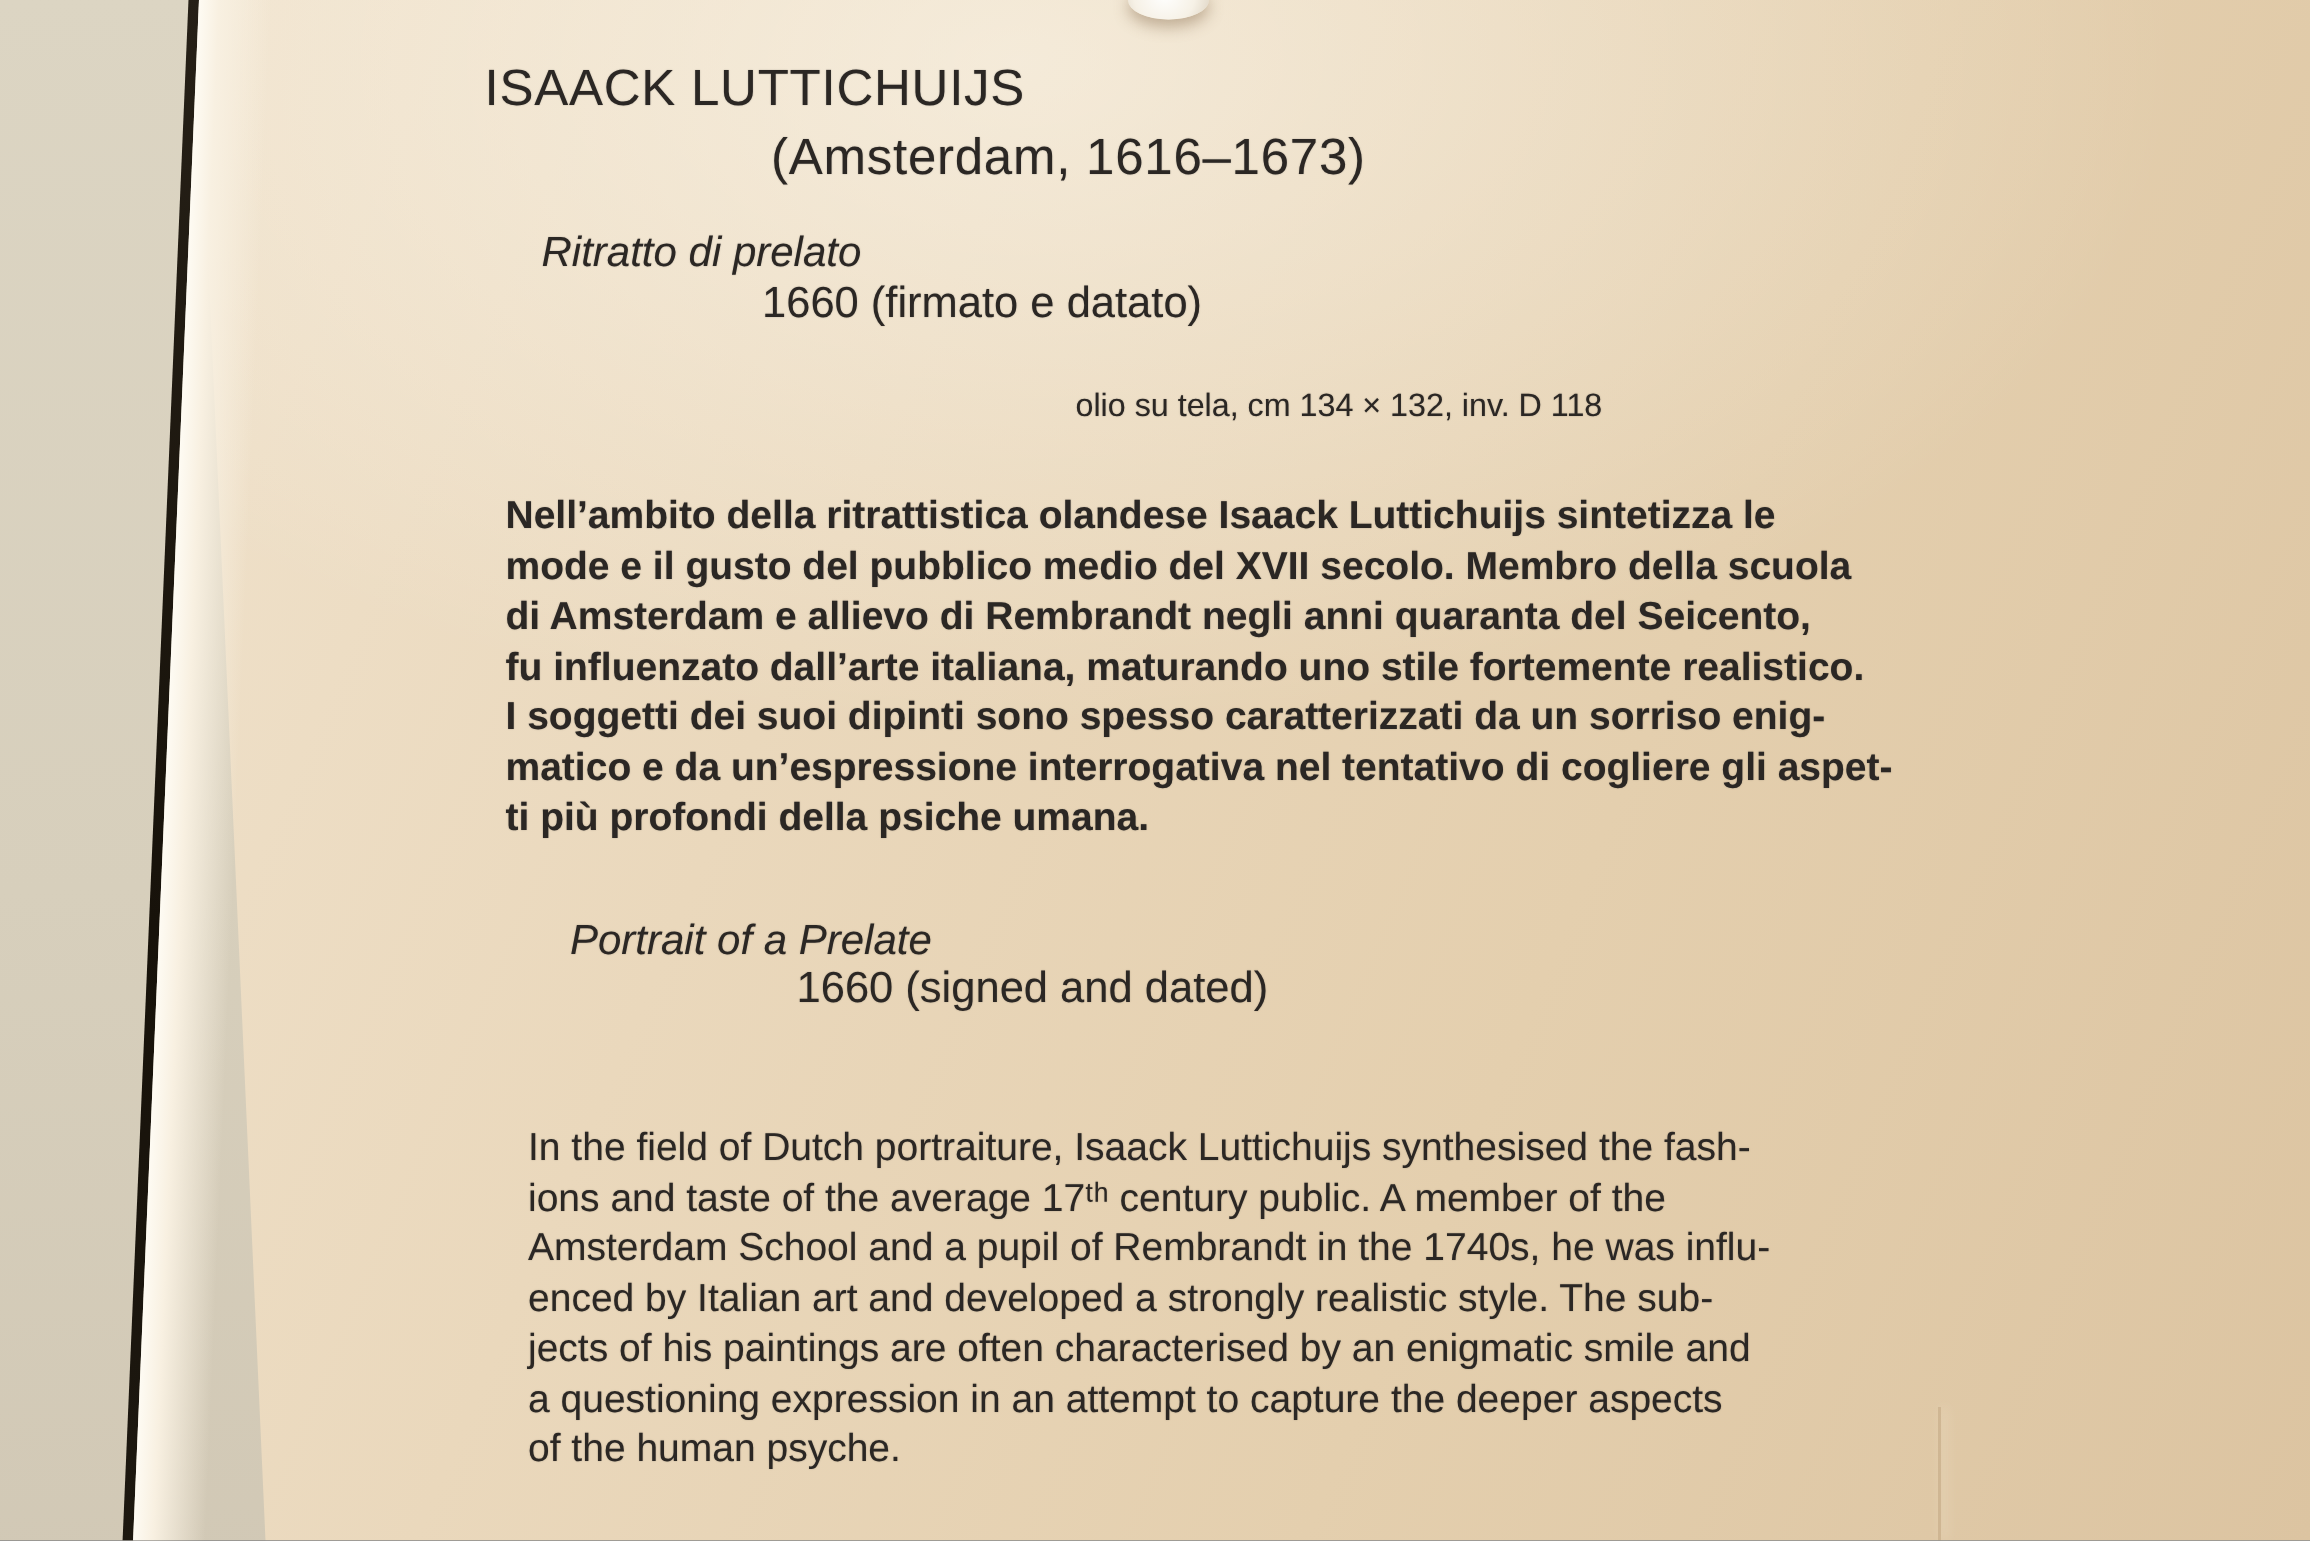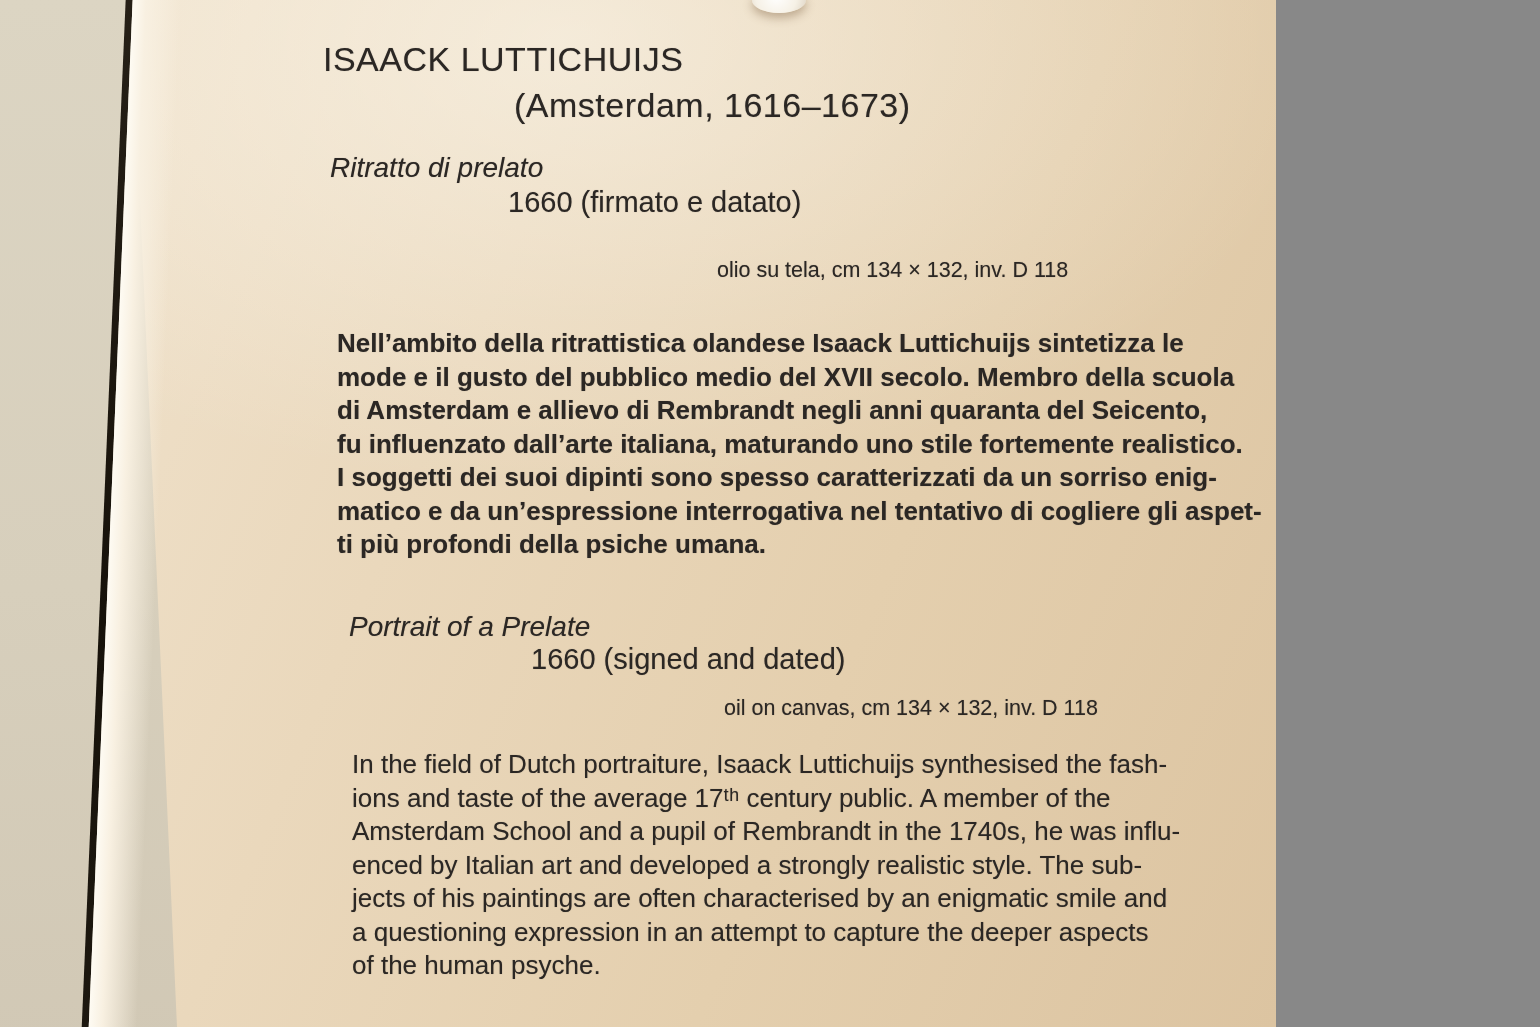--- a/index.html
+++ b/index.html
@@ -3,21 +3,21 @@
 <meta charset="utf-8">
 <style>
   html, body {
     margin: 0;
     padding: 0;
     background: #888;
     font-family: "Liberation Sans", "DejaVu Sans", sans-serif;
   }
   .scene {
     position: relative;
-    width: 1276px;
+    width: 1540px;
     height: 1027px;
     overflow: hidden;
     
     background: linear-gradient(178deg, #dcd5c3 0%, #d7cfbc 55%, #d1c8b5 100%);
   }
   
   .paper {
     position: absolute;
     inset: 0;
     clip-path: polygon(131px 0, 1540px 0, 1540px 1027px, 177px 1027px);
@@ -68,21 +68,21 @@
     background: rgba(150, 118, 84, 0.22);
     box-shadow: 3px 0 8px rgba(255, 248, 235, 0.45);
   }
   .t {
     position: absolute;
     color: #2b2724;
     text-shadow: 0 0 1px rgba(43, 39, 36, 0.35);
     white-space: pre-line;
   }
   .artist      { font-size: 34px; letter-spacing: 0.5px; }
-  .title-it    { font-size: 28px; font-style: italic; }
+  .title-it    { font-size: 28px; font-style: italic; margin-left: 31px; }
   .subline     { font-size: 29px; }
   .small       { font-size: 21.5px; }
   .body        { font-size: 26px; line-height: 33.5px; }
 </style>
 </head>
 <body>
 
 <div class="scene">
 
   <div class="paper"></div>
@@ -107,21 +107,20 @@
 di Amsterdam e allievo di Rembrandt negli anni quaranta del Seicento,
 fu influenzato dall’arte italiana, maturando uno stile fortemente realistico.
 I soggetti dei suoi dipinti sono spesso caratterizzati da un sorriso enig-
 matico e da un’espressione interrogativa nel tentativo di cogliere gli aspet-
 ti più profondi della psiche umana.</div>
 
   <div class="t title-it" style="left:349px; top:611px;">Portrait of a Prelate</div>
 
   <div class="t subline" style="left:531px; top:643px;">1660 (signed and dated)</div>
 
-  <div class="t small" style="left:724px; top:696px;">oil on canvas, cm 134 × 132, inv. D 118</div>
 
   <div class="t body" style="left:352px; top:748px; width:940px;">In the field of Dutch portraiture, Isaack Luttichuijs synthesised the fash-
 ions and taste of the average 17ᵗʰ century public. A member of the
 Amsterdam School and a pupil of Rembrandt in the 1740s, he was influ-
 enced by Italian art and developed a strongly realistic style. The sub-
 jects of his paintings are often characterised by an enigmatic smile and
 a questioning expression in an attempt to capture the deeper aspects
 of the human psyche.</div>
 
 </div>

